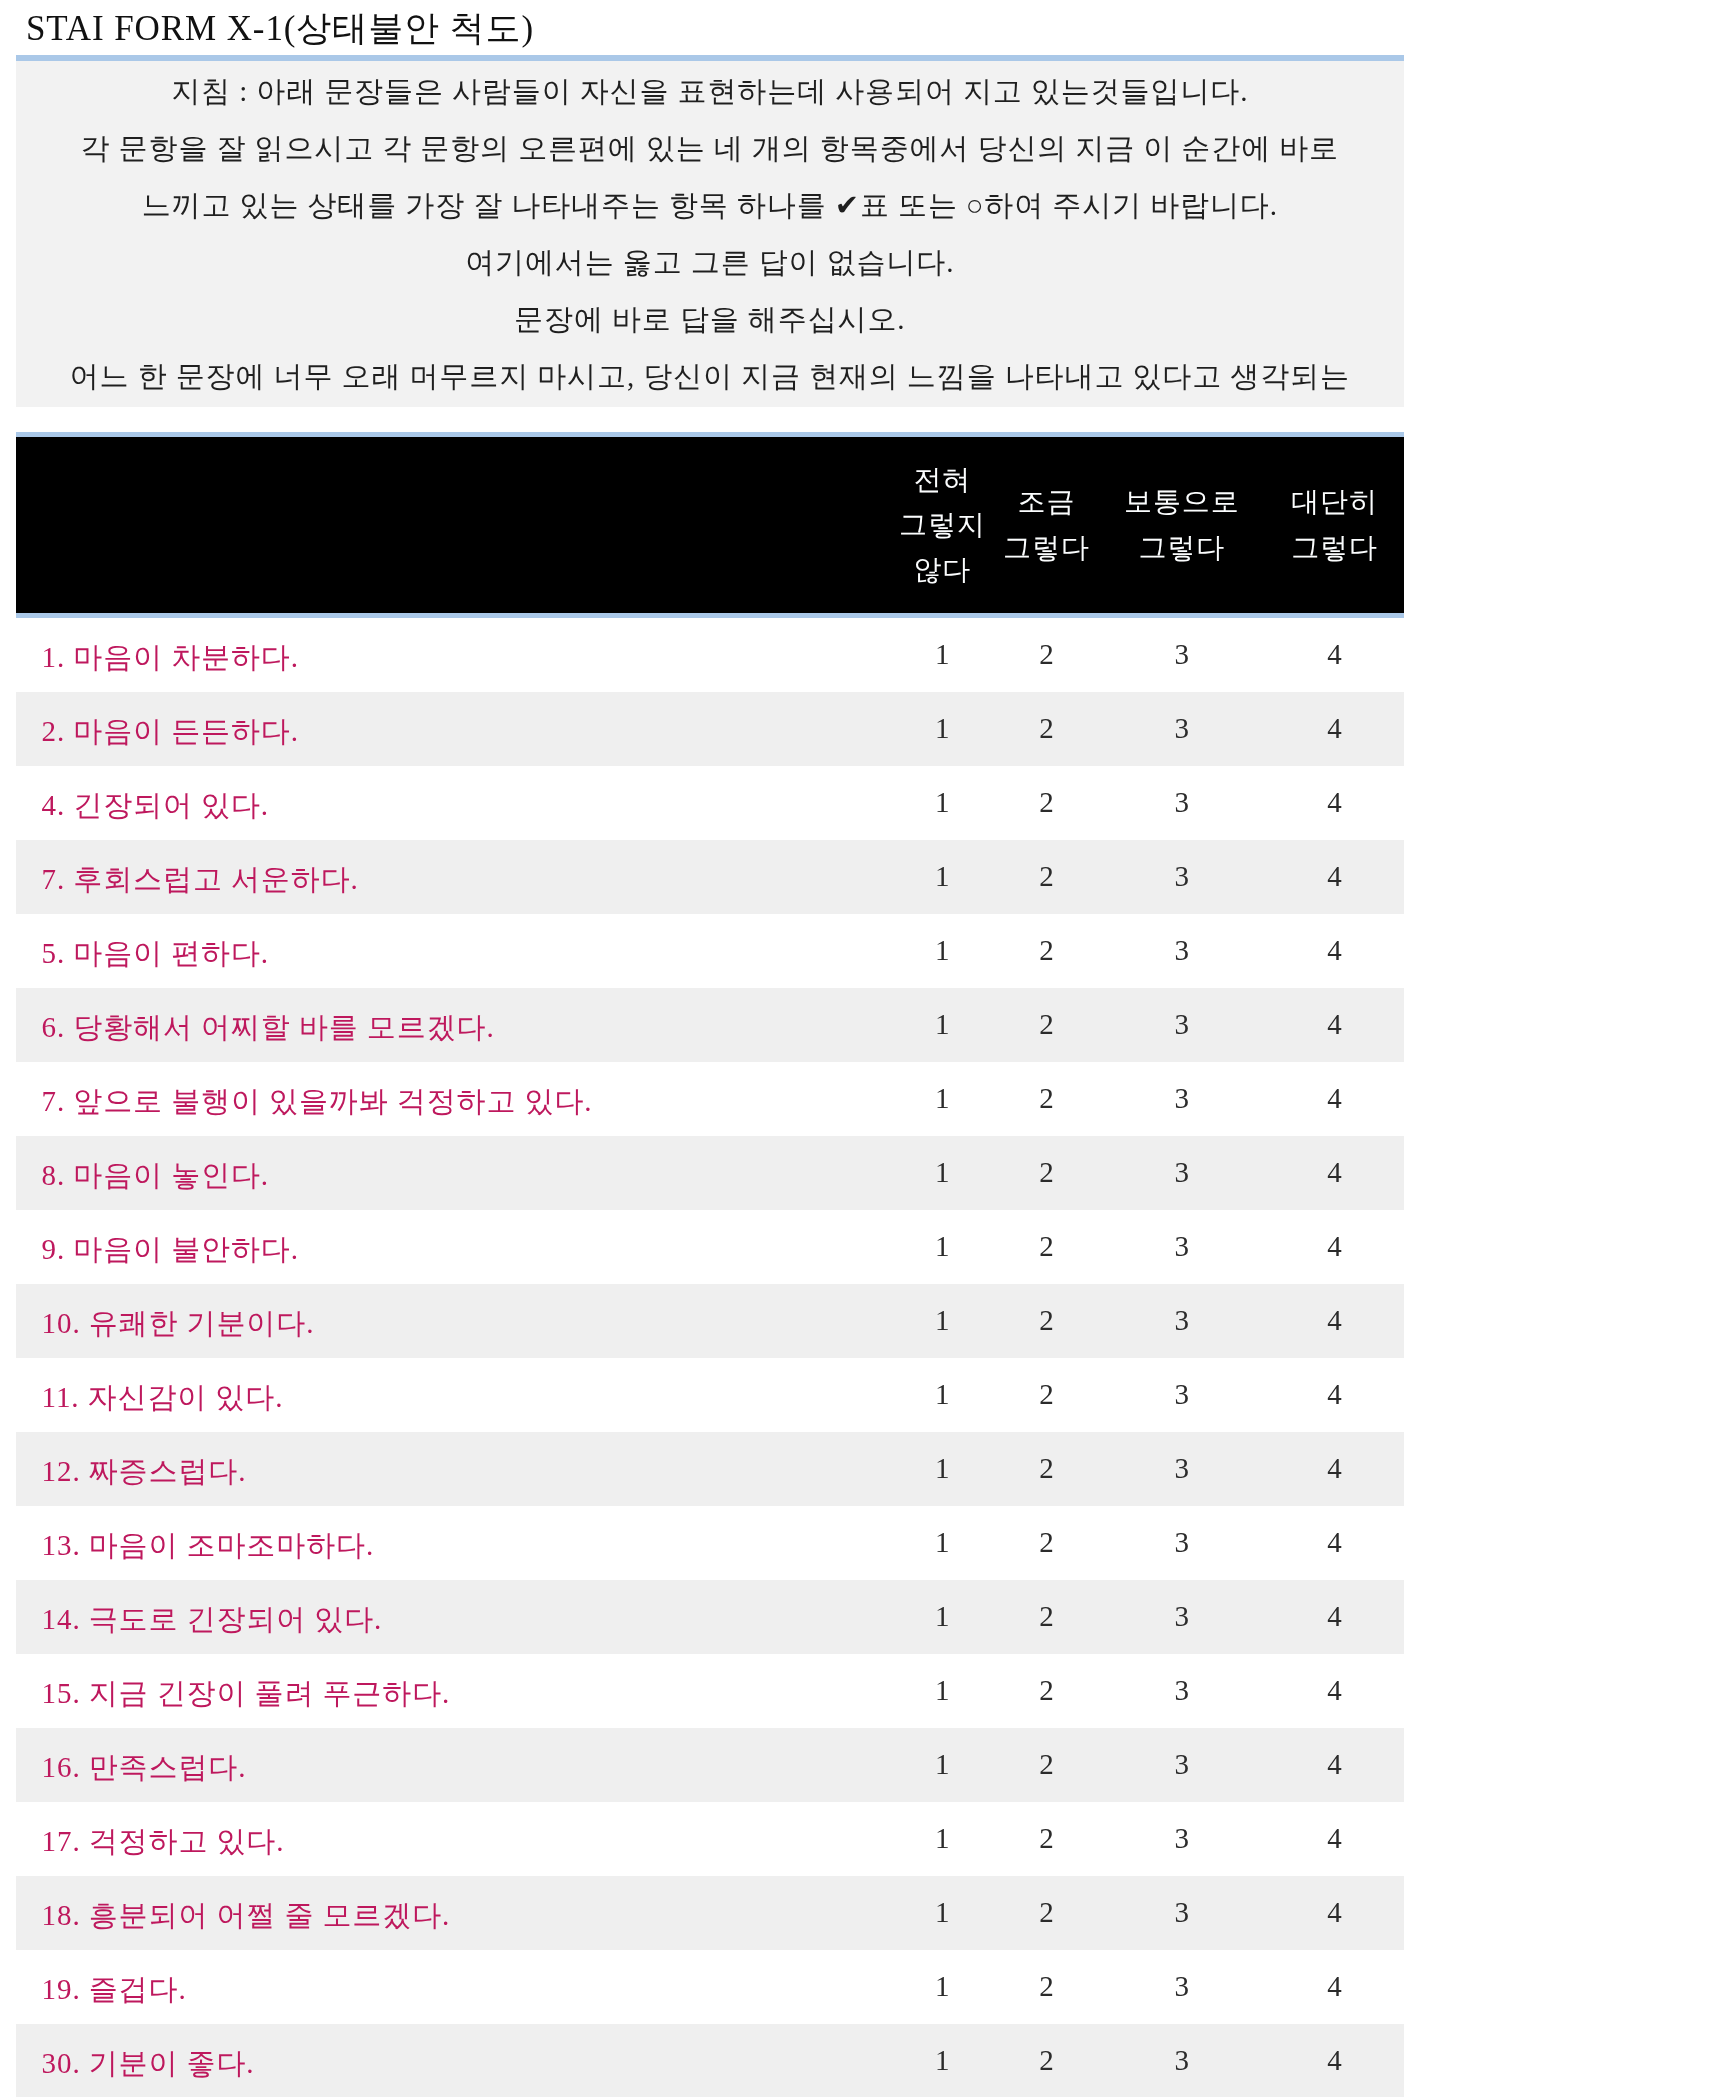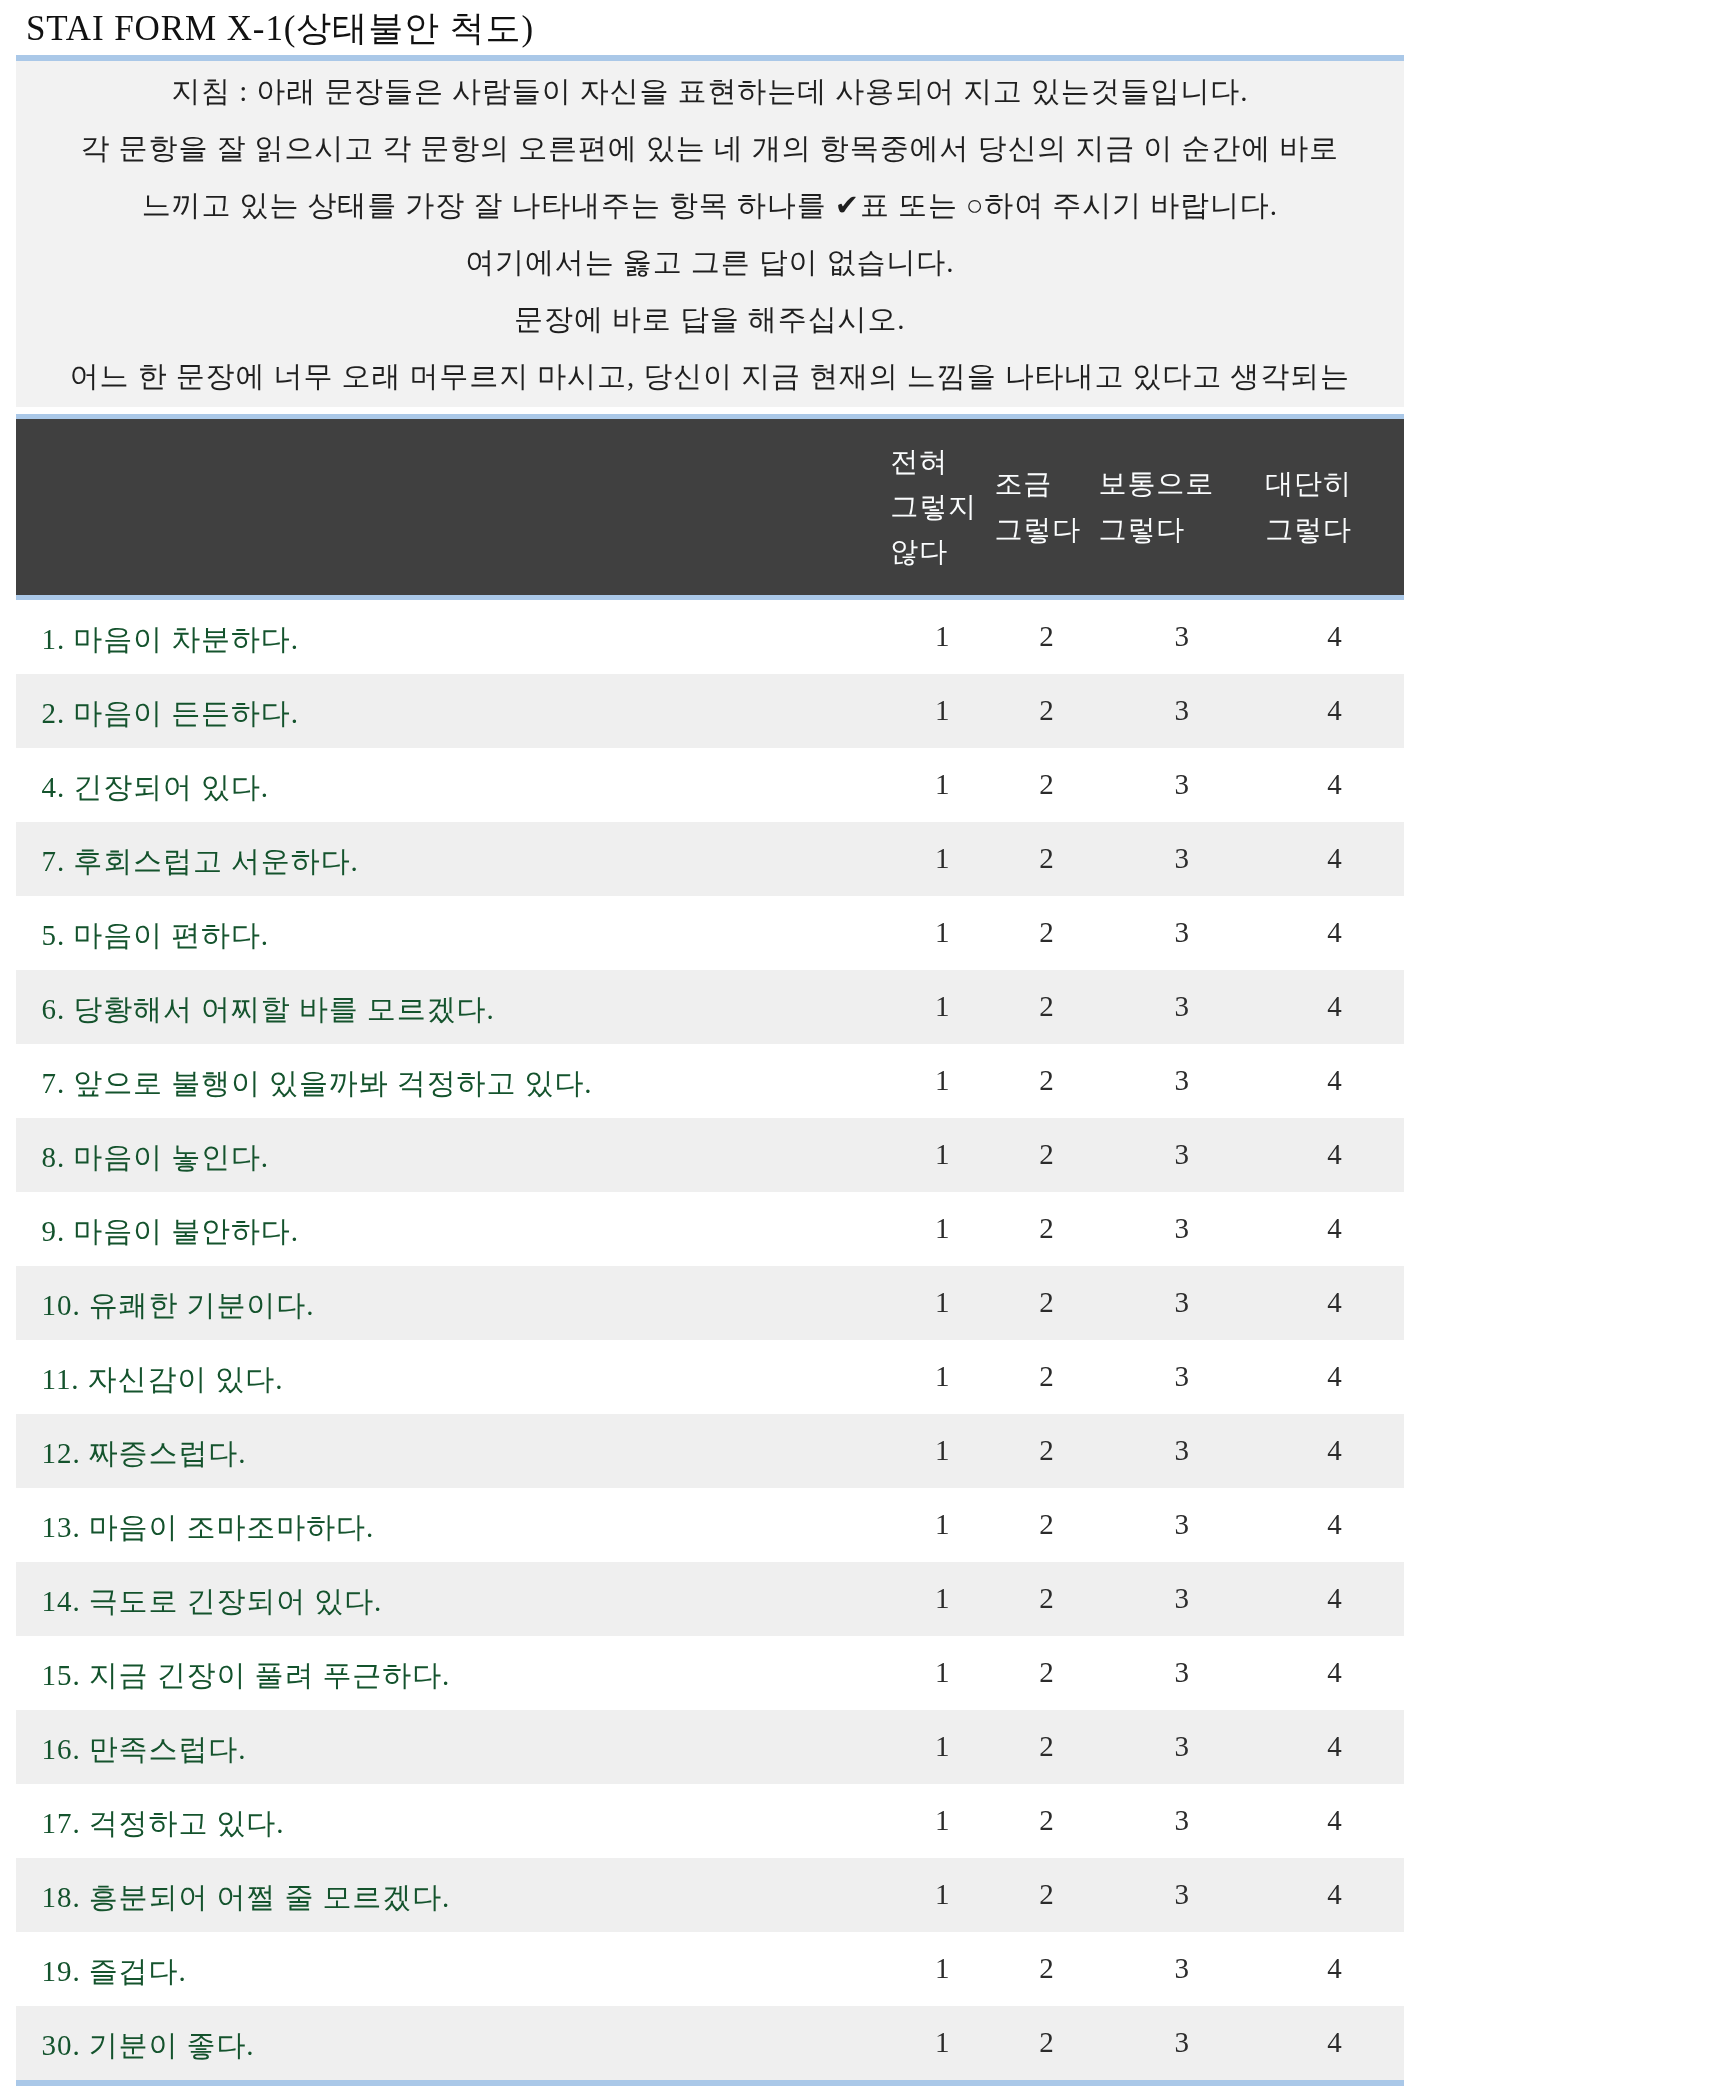--- a/index.html
+++ b/index.html
@@ -36,49 +36,50 @@
     justify-content: center;
     text-align: center;
     font-size: 29px;
     line-height: 57px;
     color: #1f1f1f;
     letter-spacing: 0.9px;
   }
 
   
   .thead {
-    margin-top: 7px;
-    background: #404040;
+    margin-top: 25px;
+    background: #000000;
     border-top: 5.2px solid #aac8e8;
     border-bottom: 5.2px solid #aac8e8;
     height: 176px;
     display: grid;
     grid-template-columns: 63% 7.5% 7.5% 12% 10%;
     align-items: center;
     color: #fbfdfe;
     font-size: 28px;
     line-height: 1.62;
+    text-align: center;
     letter-spacing: 0.9px;
   }
   .hcell { display: block; }
 
   .row {
     height: 74px;
     display: grid;
     grid-template-columns: 63% 7.5% 7.5% 12% 10%;
     align-items: center;
     font-size: 29px;
     background: #ffffff;
   }
   .row:nth-child(even) { background: #efefef; }
   .q {
     text-align: left;
     padding-left: 26px;
     letter-spacing: 0.9px;
-    color: #14532d;
+    color: #be185d;
     white-space: nowrap;
     margin-top: 6px;
   }
   .opt {
     text-align: center;
     color: #2b2b2b;
     cursor: pointer;
   }
 
   .bottom-line {

